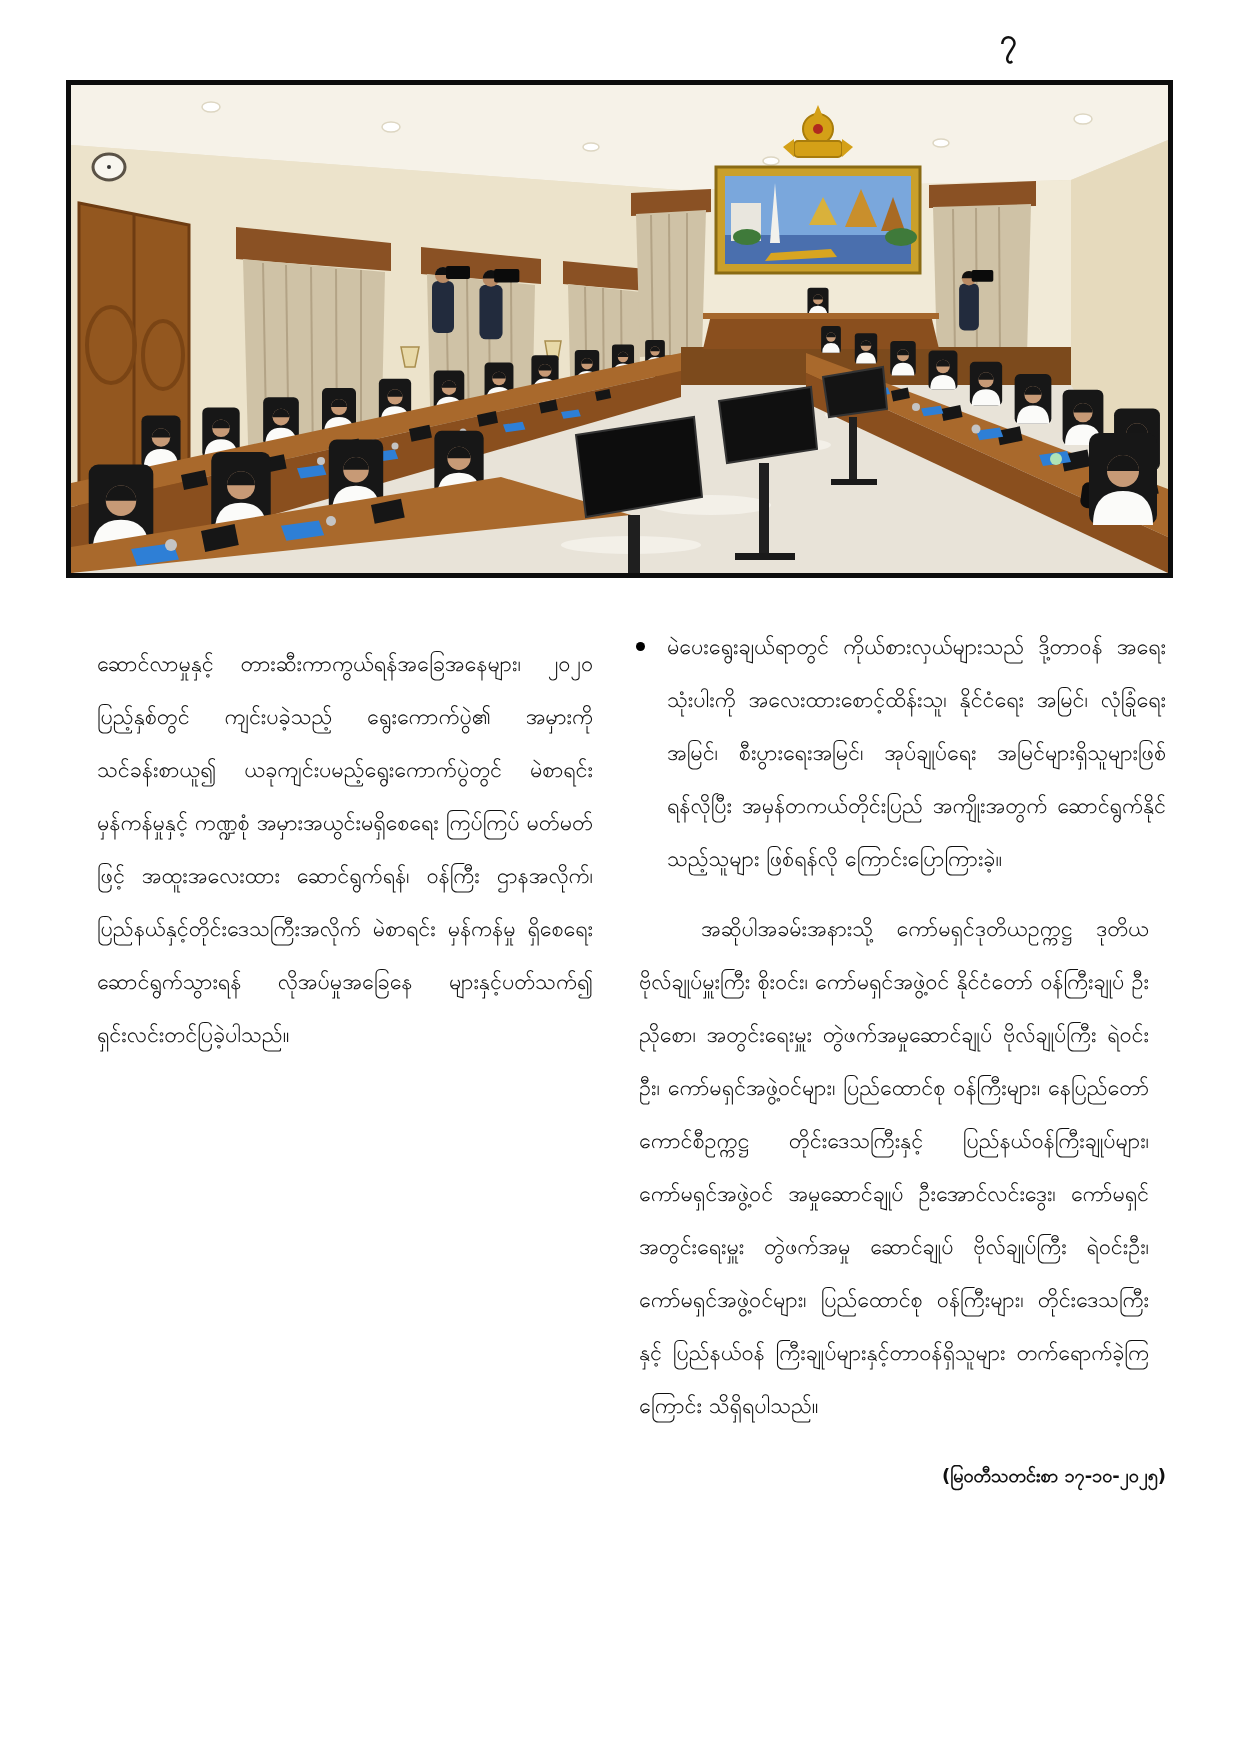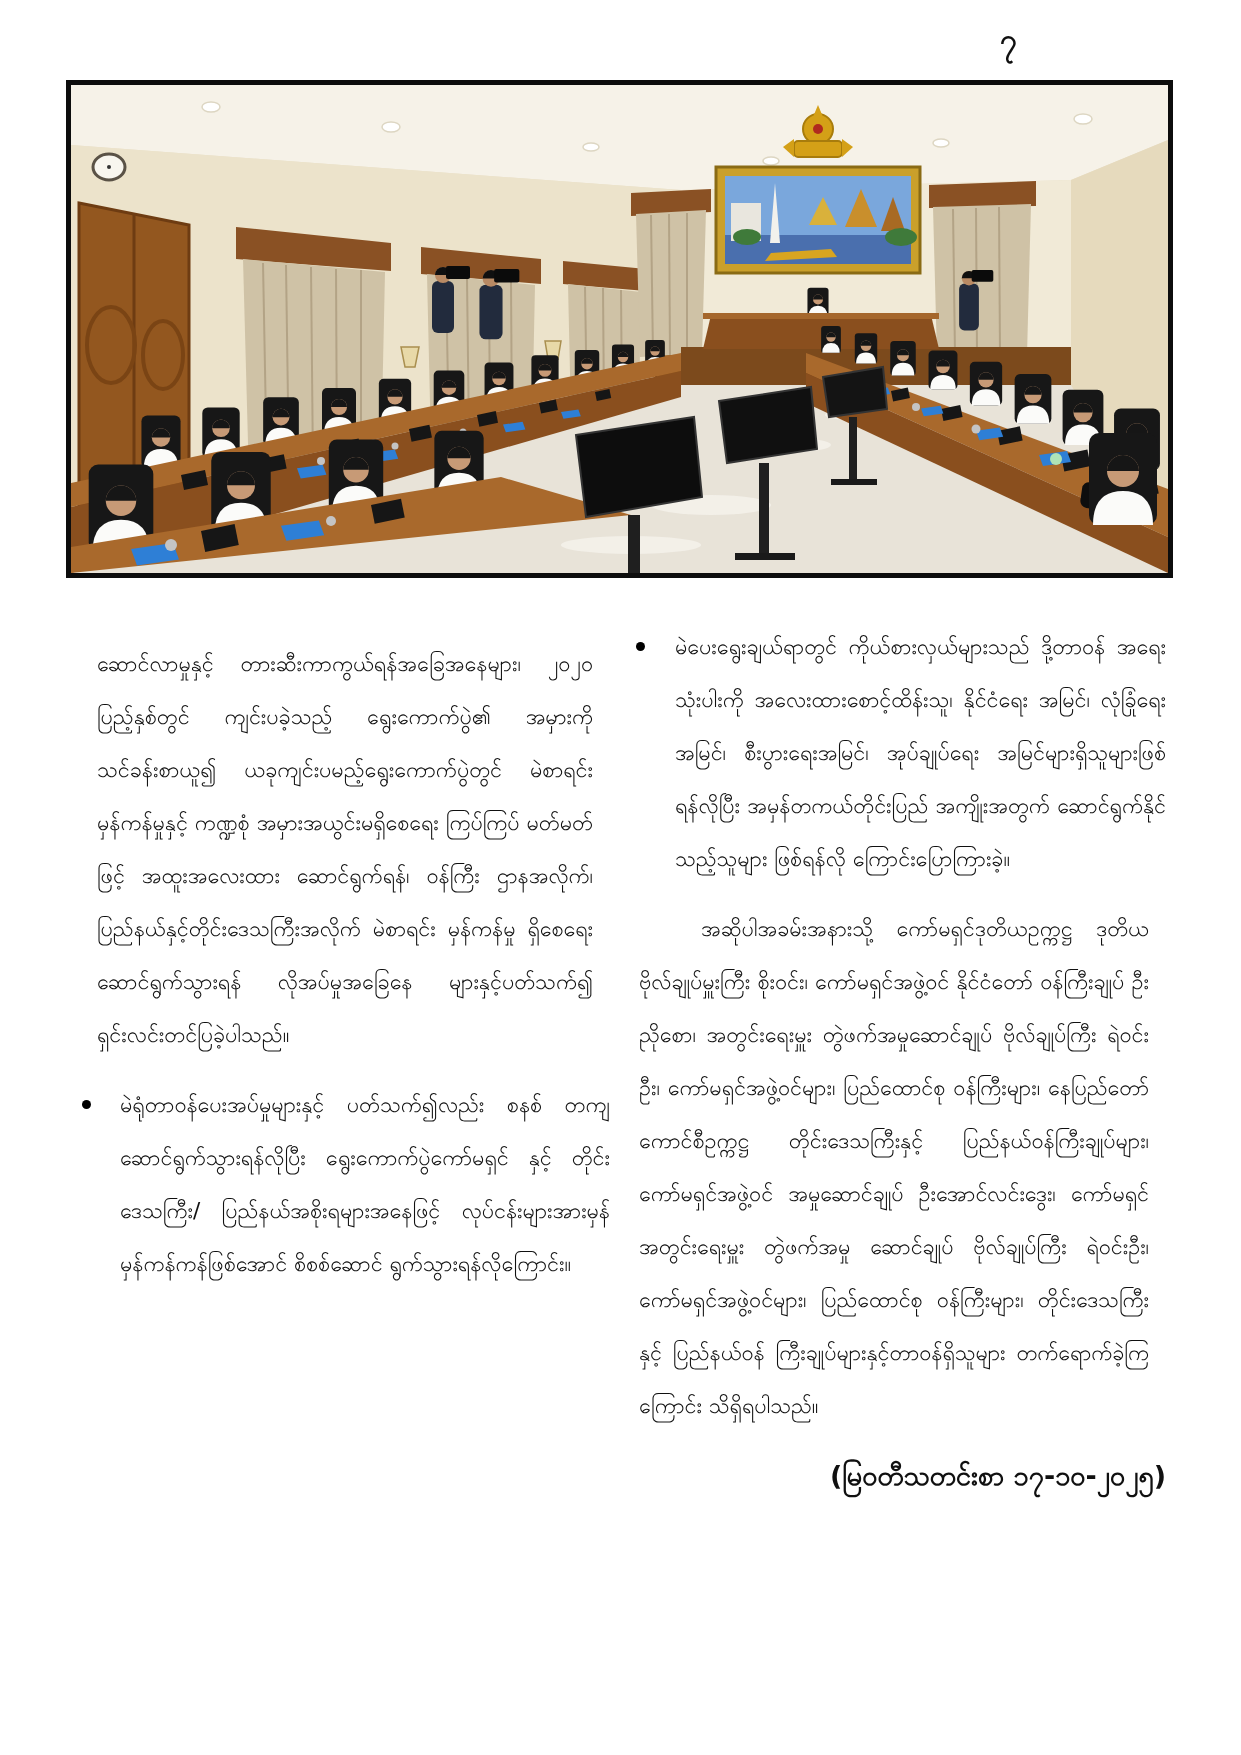--- a/index.html
+++ b/index.html
@@ -26,21 +26,21 @@
   .para.indent{text-indent:62px;}
   .bullet{display:flex;margin-top:14px;}
   .bullet .dot{
     flex:0 0 auto;width:9px;height:9px;border-radius:50%;background:#000;
     margin-top:22px;
   }
   .col-left .bullet .dot{margin-left:2px;margin-right:29px;}
   .col-right .bullet .dot{margin-left:14px;margin-right:22px;}
   .bullet .btext{flex:1 1 auto;}
   .credit{
-    margin-top:16px;text-align:right;font-weight:bold;font-size:27px;line-height:53px;
+    margin-top:16px;text-align:right;font-weight:bold;font-size:18px;line-height:53px;
   }
 </style>
 </head>
 <body>
 
 <div class="page-number">၇</div>
 
 <div class="photo-frame">
   <svg viewBox="0 0 1097 488" preserveAspectRatio="none">
 
@@ -288,26 +288,22 @@
         <polygon points="0,18 118,0 126,80 10,100" fill="#0d0d0d" stroke="#343434" stroke-width="2"></polygon>
         <rect x="52" y="98" width="12" height="120" fill="#1f1f1f"></rect>
           <rect x="22" y="210" width="76" height="8" fill="#1a1a1a"></rect>
       </g>
     </g>
   </svg>
 </div>
 
 <div class="col col-left">
   <p class="para">ဆောင်လာမှုနှင့် တားဆီးကာကွယ်ရန်အခြေအနေများ၊ ၂၀၂၀ ပြည့်နှစ်တွင် ကျင်းပခဲ့သည့် ရွေးကောက်ပွဲ၏ အမှားကို သင်ခန်းစာယူ၍ ယခုကျင်းပမည့်ရွေးကောက်ပွဲတွင် မဲစာရင်း မှန်ကန်မှုနှင့် ကဏ္ဍစုံ အမှားအယွင်းမရှိစေရေး ကြပ်ကြပ် မတ်မတ်ဖြင့် အထူးအလေးထား ဆောင်ရွက်ရန်၊ ဝန်ကြီး ဌာနအလိုက်၊ ပြည်နယ်နှင့်တိုင်းဒေသကြီးအလိုက် မဲစာရင်း မှန်ကန်မှု ရှိစေရေးဆောင်ရွက်သွားရန် လိုအပ်မှုအခြေနေ များနှင့်ပတ်သက်၍ ရှင်းလင်းတင်ပြခဲ့ပါသည်။</p>
-  <div class="bullet">
-    <span class="dot"></span>
-    <div class="btext">မဲရုံတာဝန်ပေးအပ်မှုများနှင့် ပတ်သက်၍လည်း စနစ် တကျဆောင်ရွက်သွားရန်လိုပြီး ရွေးကောက်ပွဲကော်မရှင် နှင့် တိုင်းဒေသကြီး/ ပြည်နယ်အစိုးရများအနေဖြင့် လုပ်ငန်းများအားမှန်မှန်ကန်ကန်ဖြစ်အောင် စိစစ်ဆောင် ရွက်သွားရန်လိုကြောင်း။</div>
-  </div>
 </div>
 
 <div class="col col-right">
-  <div class="bullet" style="margin-top:0;gap:8px;">
+  <div class="bullet" style="margin-top:0;">
     <span class="dot"></span>
     <div class="btext">မဲပေးရွေးချယ်ရာတွင် ကိုယ်စားလှယ်များသည် ဒို့တာဝန် အရေးသုံးပါးကို အလေးထားစောင့်ထိန်းသူ၊ နိုင်ငံရေး အမြင်၊ လုံခြုံရေးအမြင်၊ စီးပွားရေးအမြင်၊ အုပ်ချုပ်ရေး အမြင်များရှိသူများဖြစ်ရန်လိုပြီး အမှန်တကယ်တိုင်းပြည် အကျိုးအတွက် ဆောင်ရွက်နိုင်သည့်သူများ ဖြစ်ရန်လို ကြောင်းပြောကြားခဲ့။</div>
   </div>
   <p class="para indent">အဆိုပါအခမ်းအနားသို့ ကော်မရှင်ဒုတိယဥက္ကဋ္ဌ ဒုတိယဗိုလ်ချုပ်မှူးကြီး စိုးဝင်း၊ ကော်မရှင်အဖွဲ့ဝင် နိုင်ငံတော် ဝန်ကြီးချုပ် ဦးညိုစော၊ အတွင်းရေးမှူး တွဲဖက်အမှုဆောင်ချုပ် ဗိုလ်ချုပ်ကြီး ရဲဝင်းဦး၊ ကော်မရှင်အဖွဲ့ဝင်များ၊ ပြည်ထောင်စု ဝန်ကြီးများ၊ နေပြည်တော်ကောင်စီဥက္ကဋ္ဌ တိုင်းဒေသကြီးနှင့် ပြည်နယ်ဝန်ကြီးချုပ်များ၊ ကော်မရှင်အဖွဲ့ဝင် အမှုဆောင်ချုပ် ဦးအောင်လင်းဒွေး၊ ကော်မရှင်အတွင်းရေးမှူး တွဲဖက်အမှု ဆောင်ချုပ် ဗိုလ်ချုပ်ကြီး ရဲဝင်းဦး၊ ကော်မရှင်အဖွဲ့ဝင်များ၊ ပြည်ထောင်စု ဝန်ကြီးများ၊ တိုင်းဒေသကြီးနှင့် ပြည်နယ်ဝန် ကြီးချုပ်များနှင့်တာဝန်ရှိသူများ တက်ရောက်ခဲ့ကြကြောင်း သိရှိရပါသည်။</p>
   <p class="credit">(မြဝတီသတင်းစာ ၁၇-၁၀-၂၀၂၅)</p>
 </div>
 
 </body></html>

